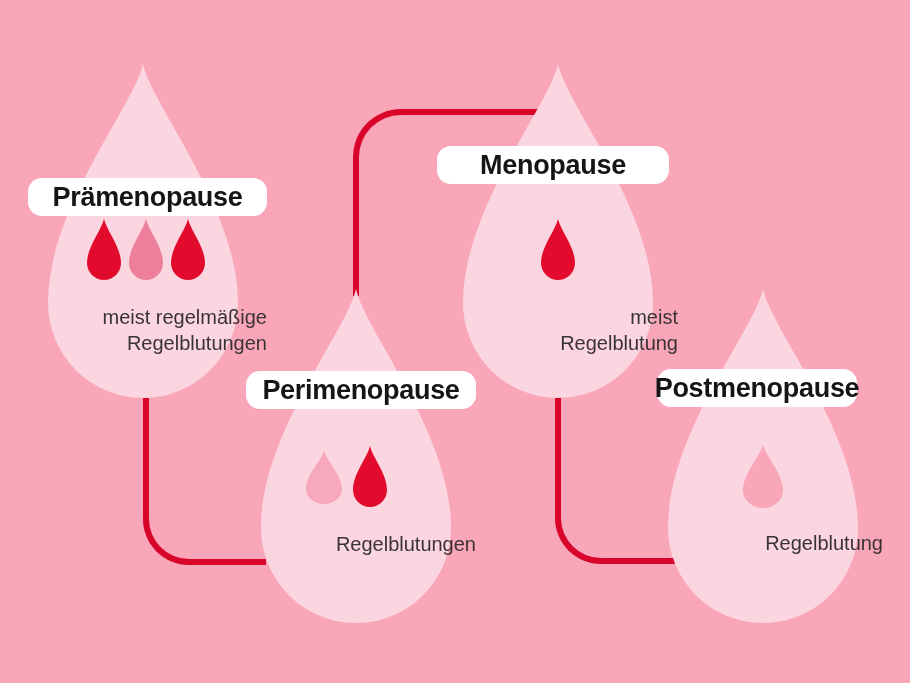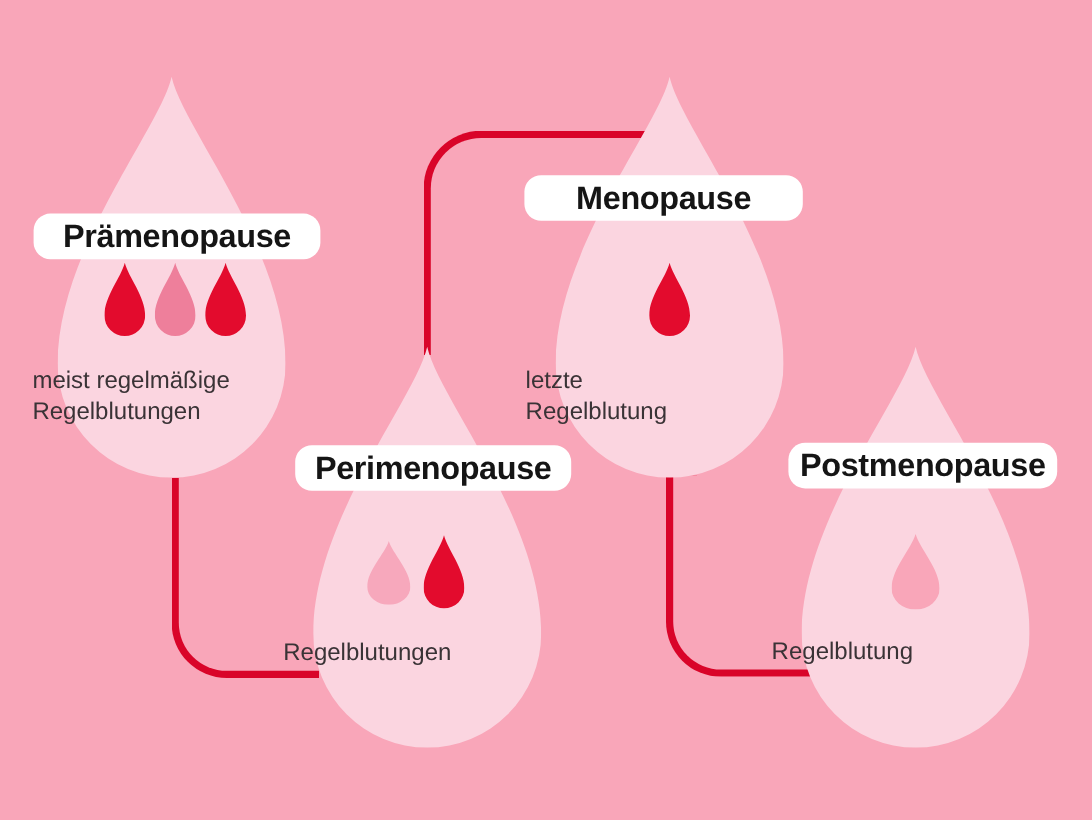--- a/index.html
+++ b/index.html
@@ -33,30 +33,30 @@
   .pill{
     position:absolute;z-index:4;height:38px;border-radius:14px;
     background:var(--pill-background,#fff);
     display:flex;align-items:center;justify-content:center;
     font-weight:bold;font-size:27px;color:var(--label-text,#151515);
     letter-spacing:-0.3px;white-space:nowrap;
   }
   .stage-praemenopause .pill{left:28px;top:146px;width:239px;margin-top:32px;}
   .stage-menopause     .pill{left:437px;top:146px;width:232px;}
   .stage-perimenopause .pill{left:246px;top:371px;width:230px;}
-  .stage-postmenopause .pill{left:657px;top:369px;width:224px;}
+  .stage-postmenopause .pill{left:657px;top:369px;width:200px;}
   
   .droplet{position:absolute;z-index:3;}
   .droplet path{fill:var(--red,#e30b2d);}
   .droplet.mid path{fill:var(--mid-pink,#ee7f9b);}
   .droplet.light path{fill:var(--light-pink-drop,#f7a8bc);}
   .droplet.hole path{fill:var(--background,#f9a6b9);}
   
   .desc{
-    position:absolute;z-index:3;width:240px;text-align:left;
+    position:absolute;z-index:3;width:240px;text-align:right;
     font-size:20px;line-height:26px;color:var(--body-text,#3a3336);
   }
   .stage-praemenopause .desc{left:27px;top:304px;}
   .stage-menopause     .desc{left:438px;top:304px;}
   .stage-perimenopause .desc{left:236px;top:531px;}
   .stage-postmenopause .desc{left:643px;top:530px;}
 </style>
 </head>
 <body>
 
@@ -110,21 +110,21 @@
     <svg class="bigdrop" viewBox="0 0 190 338">
       <path d="M95,2 C104,44 190,146 190,241 A95,95 0 1 1 0,241 C0,146 86,44 95,2 Z"></path>
     </svg>
     <div class="pill">
       <span>Menopause</span>
     </div>
     <svg class="droplet" style="left:541px;top:218px;" width="34" height="62" viewBox="0 0 34 62">
       <path d="M17,1 C20,13 34,29 34,45 A17,17 0 1 1 0,45 C0,29 14,13 17,1 Z"></path>
     </svg>
     <div class="desc">
-      <div>letzte</div>
+      <div>meist</div>
       <div>Regelblutung</div>
     </div>
   </div>
 
   <div class="stage stage-postmenopause">
     <svg class="bigdrop" viewBox="0 0 190 338">
       <path d="M95,2 C104,44 190,146 190,241 A95,95 0 1 1 0,241 C0,146 86,44 95,2 Z"></path>
     </svg>
     <div class="pill">
       <span>Postmenopause</span>

